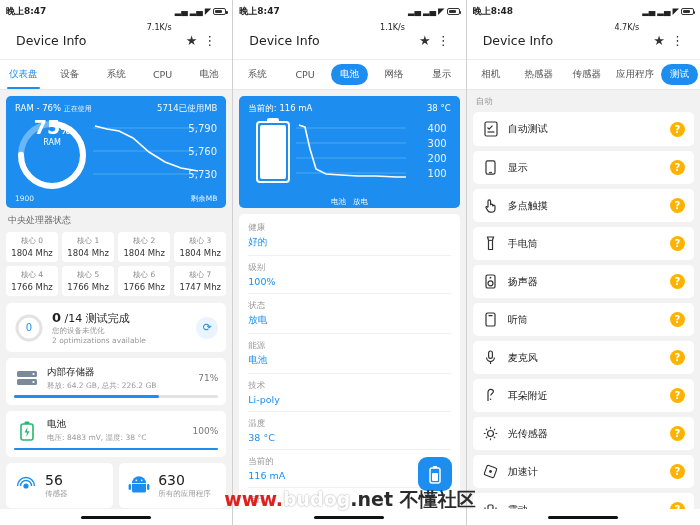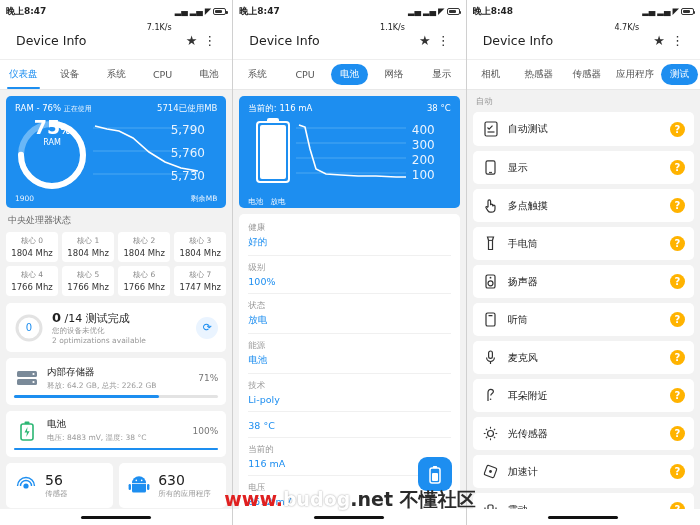--- a/index.html
+++ b/index.html
@@ -68,21 +68,21 @@
   .ram-top { display: flex; justify-content: space-between; font-size: 8.5px; }
   .ram-top .r { opacity: .95; }
   .ram-body { display: flex; margin-top: 3px; }
   .gauge { width: 74px; height: 74px; position: relative; flex: 0 0 auto; }
   .gauge svg { transform: rotate(-90deg); }
   .gauge-label { position: absolute; inset: 0; display: flex; flex-direction: column; align-items: center; justify-content: flex-start; }
   .gauge-pct { font-size: 19px; font-weight: bold; line-height: 1; }
   .gauge-sub { font-size: 8px; margin-top: 1px; }
   .ram-chart { flex: 1; position: relative; margin-left: 4px; }
   .ram-chart svg { display: block; }
-  .ylab { position: absolute; right: 16px; font-size: 12px; color: #eaf4ff; }
+  .ylab { position: absolute; right: 4px; font-size: 10px; color: #eaf4ff; }
   .ram-bottom { display: flex; justify-content: space-between; font-size: 7.5px; margin-top: 2px; color: #eaf4ff; gap: 40px; }
 
   .sec-title { font-size: 9px; color: #666; margin: 2px 0 5px 2px; }
   .core-grid { display: grid; grid-template-columns: repeat(4, 1fr); gap: 4px; margin-bottom: 7px; }
   .core { background: #fff; border-radius: 4px; padding: 4px 2px; text-align: center; }
   .core-name { font-size: 7.5px; color: #888; }
   .core-freq { font-size: 8.5px; color: #333; margin-top: 2px; }
 
   .opt-card { display: flex; align-items: center; gap: 8px; }
   .ring { width: 30px; height: 30px; position: relative; flex: 0 0 auto; }
@@ -109,21 +109,21 @@
   .tc-lab { font-size: 7.5px; color: #999; margin-top: 1px; }
 
   
   .batt-card { background: #1d8ef0; border-radius: 5px; color: #fff; padding: 7px 9px; height: 112px; margin-bottom: 6px; }
   .bc-top { display: flex; justify-content: space-between; font-size: 8.5px; }
   .bc-body { display: flex; margin-top: 4px; }
   .bigbatt { width: 34px; height: 62px; border: 2px solid #fff; border-radius: 4px; position: relative; flex: 0 0 auto; margin: 2px 6px 0 8px; }
   .bigbatt::before { content: ""; position: absolute; top: -5px; left: 50%; transform: translateX(-50%); width: 12px; height: 4px; background: #fff; border-radius: 2px 2px 0 0; }
   .bigbatt i { position: absolute; left: 2px; right: 2px; bottom: 2px; top: 2px; background: #fff; border-radius: 2px; }
   .bc-chart { flex: 1; position: relative; }
-  .bc-bottom { display: flex; justify-content: flex-start; font-size: 7.5px; color: #eaf4ff; margin-top: 2px; }
+  .bc-bottom { display: flex; justify-content: center; font-size: 7.5px; color: #eaf4ff; margin-top: 2px; }
 
   .list-card { background: #fff; border-radius: 5px; padding: 2px 9px; }
   .li { padding: 6px 0; border-bottom: 1px solid #f0f0f0; }
   .li:last-child { border-bottom: none; }
   .li-k { font-size: 8.5px; color: #999; }
   .li-v { font-size: 9.5px; color: #1d8ef0; margin-top: 2px; }
 
   .fab {
     position: absolute; right: 14px; bottom: 34px; width: 34px; height: 34px;
     background: #1d8ef0; border-radius: 9px; display: flex; align-items: center; justify-content: center;
@@ -435,20 +435,21 @@
         </div>
         <div class="li">
           <div class="li-k">能源</div>
           <div class="li-v">电池</div>
         </div>
         <div class="li">
           <div class="li-k">技术</div>
           <div class="li-v">Li-poly</div>
         </div>
         <div class="li">
+          <div class="li-k">温度</div>
           <div class="li-v">38 °C</div>
         </div>
         <div class="li">
           <div class="li-k">当前的</div>
           <div class="li-v">116 mA</div>
         </div>
         <div class="li">
           <div class="li-k">电压</div>
           <div class="li-v">8512 mV</div>
         </div>

